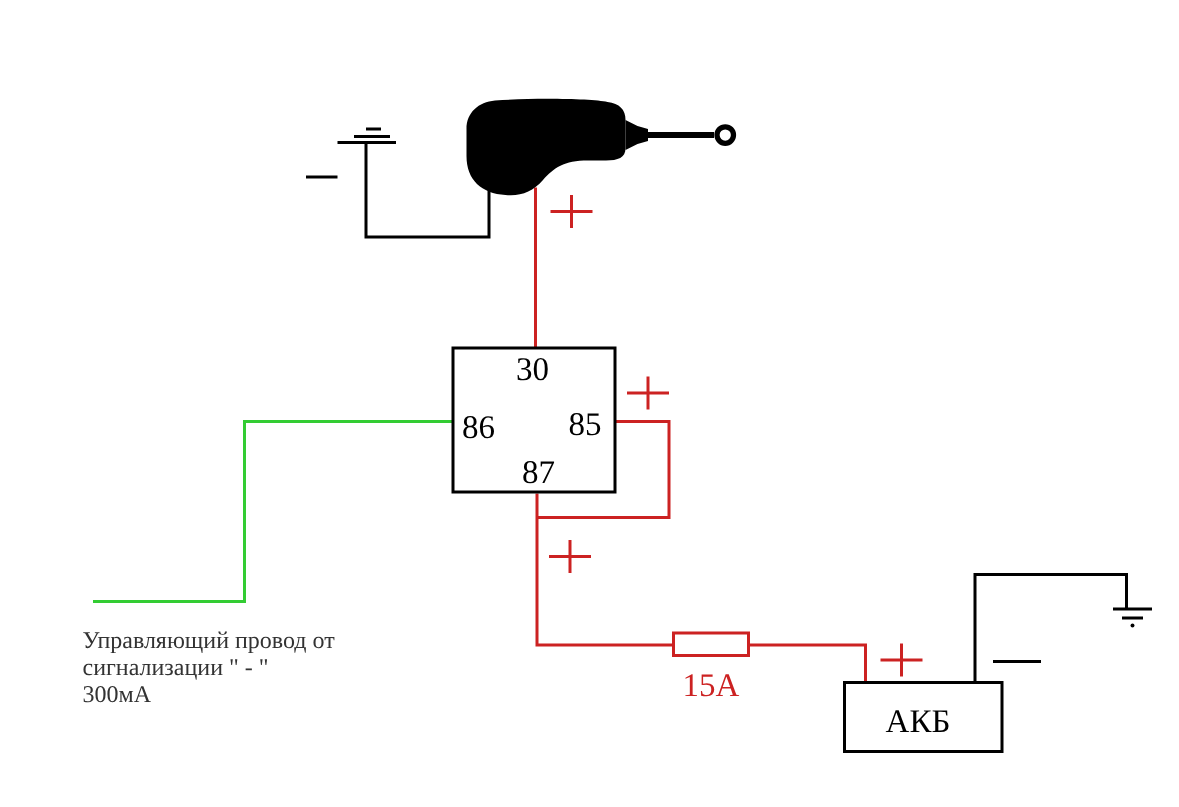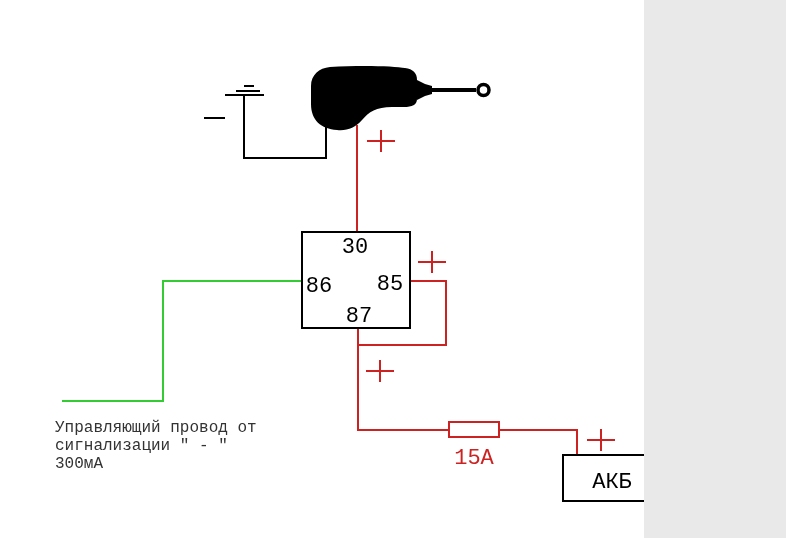--- a/index.html
+++ b/index.html
@@ -5,23 +5,23 @@
   :root{
     --background:#ffffff;
     --wire_red:#cc2222;
     --wire_green:#33cc33;
     --wire_black:#000000;
     --note_text:#333333;
   }
   html,body{margin:0;padding:0;background:#e9e9e9;}
   .canvas{
     position:relative;
-    width:644px;height:538px;
+    width:786px;height:538px;
     background:var(--background);
-    font-family:Liberation Mono, monospace;
+    font-family:Liberation Serif, serif;
     overflow:hidden;
   }
   svg{display:block;}
   .wire-black{stroke:var(--wire_black);stroke-width:2;fill:none;}
   .wire-red{stroke:var(--wire_red);stroke-width:2;fill:none;}
   .wire-green{stroke:var(--wire_green);stroke-width:2;fill:none;}
   .sym-black{stroke:var(--wire_black);stroke-width:2;fill:none;}
   .sym-red{stroke:var(--wire_red);stroke-width:2;fill:none;}
   .box{fill:#ffffff;stroke:var(--wire_black);stroke-width:2;}
   .fuse-box{fill:#ffffff;stroke:var(--wire_red);stroke-width:2;}

